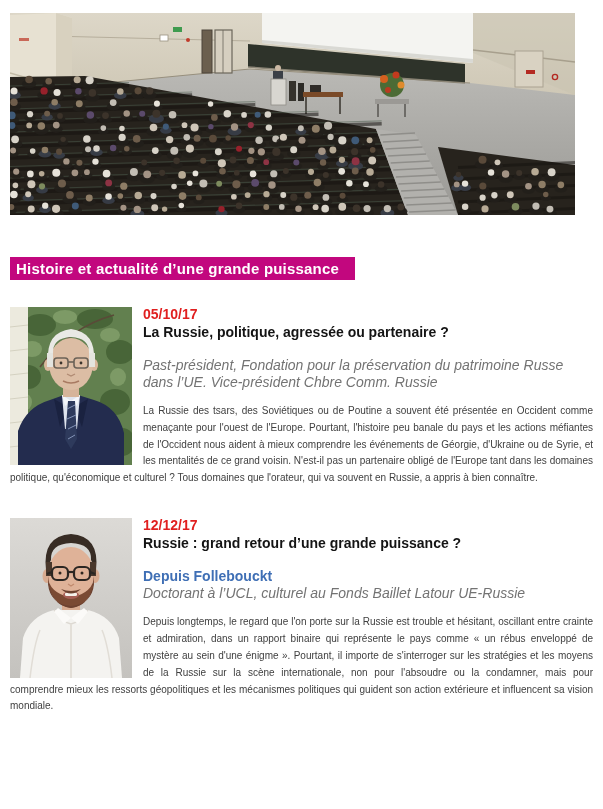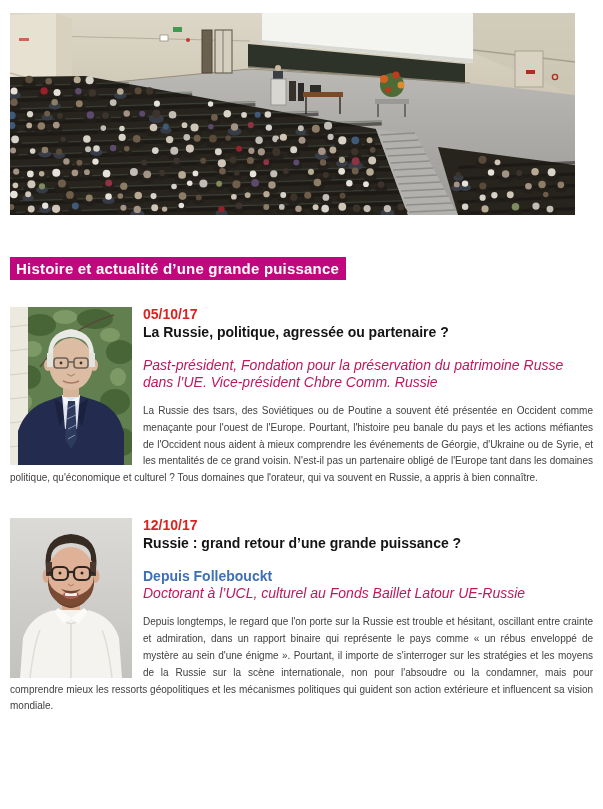--- a/index.html
+++ b/index.html
@@ -9,33 +9,33 @@
     color:#111111;
   }
   
   .hero{margin:13px 0 0 10px;width:565px;height:202px;display:block;}
   .hero svg{display:block;}
   
   .banner-row{margin:42px 0 0 10px;height:23px;}
   .banner{
     display:inline-block;background:#c2077e;color:#ffffff;
     font-size:15px;font-weight:bold;line-height:17px;
-    padding:3px 7px 3px 6px;letter-spacing:.2px;
+    padding:3px 16px 3px 6px;letter-spacing:.2px;
   }
   
   .entry{margin:26px 10px 0 10px;}
   .entry + .entry{margin-top:30px;}
   .entry::after{content:"";display:block;clear:both;}
   .portrait{float:left;width:122px;margin:1px 11px 3px 0;}
   .portrait svg{display:block;}
   .date{color:#e01f1f;font-weight:bold;font-size:14px;line-height:17px;padding-left:17px;}
   .title{font-weight:bold;font-size:14px;line-height:18px;color:#141414;}
   .speaker-block{margin-top:16px;}
   .speaker{color:#3f6fb5;font-weight:bold;font-size:14px;line-height:17px;}
-  .affiliation{font-style:italic;font-size:14px;line-height:16.5px;color:#be185d;}
+  .affiliation{font-style:italic;font-size:14px;line-height:16.5px;color:#737373;}
   .body-text{
     margin-top:13px;font-size:10px;line-height:16.8px;
     text-align:justify;color:#404040;
   }
 </style>
 </head>
 <body>
 
 <figure class="hero">
   <svg width="565" height="202" viewBox="0 0 565 202">
@@ -680,20 +680,20 @@
         <rect x="64" y="49" width="16" height="13" rx="5"></rect>
         <line x1="58" y1="54" x2="64" y2="54"></line>
         <line x1="42" y1="54" x2="37" y2="56"></line>
           <line x1="80" y1="54" x2="85" y2="56"></line>
       </g>
       <circle cx="50" cy="55" r="1.5" fill="#2e261f"></circle>
       <circle cx="72" cy="55" r="1.5" fill="#2e261f"></circle>
       <path d="M58,66 L61,68 L64,66" stroke="#c08a6e" stroke-width="1.2" fill="none"></path>
     </svg>
   </div>
-  <div class="date">12/10/17</div>
+  <div class="date">12/12/17</div>
   <div class="title">Russie : grand retour d’une grande puissance ?</div>
   <div class="speaker-block">
     <div class="speaker">Depuis Follebouckt</div>
     <div class="affiliation">Doctorant à l’UCL, culturel au Fonds Baillet Latour UE-Russie</div>
   </div>
   <p class="body-text" style="margin:13px 0 0 0">Depuis longtemps, le regard que l'on porte sur la Russie est trouble et hésitant, oscillant entre crainte et admiration, dans un rapport binaire qui représente le pays comme « un rébus enveloppé de mystère au sein d'une énigme ». Pourtant, il importe de s'interroger sur les stratégies et les moyens de la Russie sur la scène internationale, non pour l'absoudre ou la condamner, mais pour comprendre mieux les ressorts géopolitiques et les mécanismes politiques qui guident son action extérieure et influencent sa vision mondiale.</p>
 </section>
 
 </body></html>

